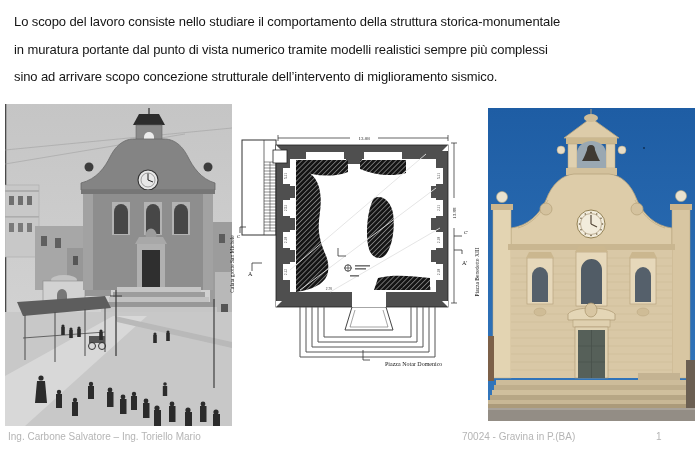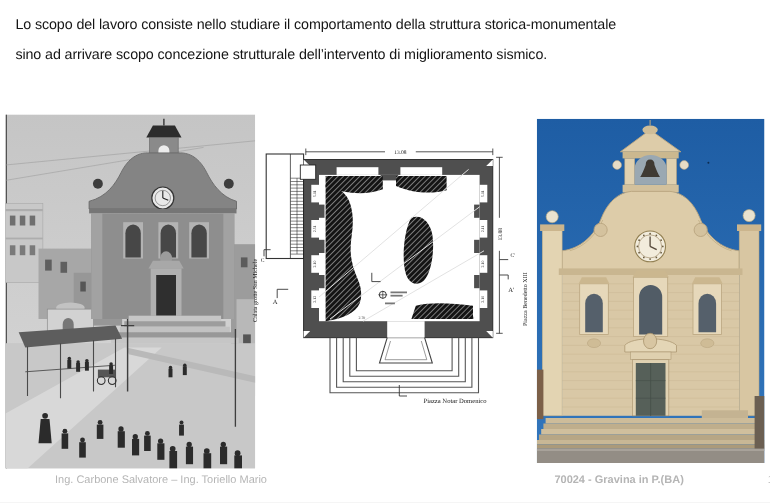--- a/index.html
+++ b/index.html
@@ -5,38 +5,39 @@
   html,body{margin:0;padding:0;background:#e9e9e9;}
   .slide{position:relative;width:700px;height:457px;background:#ffffff;overflow:hidden;
          font-family:"Liberation Sans",sans-serif;}
   .intro{position:absolute;left:14px;top:8px;width:640px;font-size:13px;line-height:27.5px;
          color:#151515;letter-spacing:-0.1px;}
   .intro .line{display:block;white-space:nowrap;}
   .photo-left{position:absolute;left:5px;top:104px;width:227px;height:322px;}
   .plan{position:absolute;left:226px;top:132px;width:262px;height:256px;}
   .photo-right{position:absolute;left:488px;top:108px;width:207px;height:313px;}
   .footer{position:absolute;left:0;top:431px;width:700px;font-size:10px;color:#b5b5b5;}
-  .footer span{position:absolute;white-space:nowrap;margin-left:42px;}
+  .footer span{position:absolute;white-space:nowrap;}
   .f-authors{left:8px;}
-  .f-loc{left:462px;font-weight:bold;}
+  .f-loc{left:462px;}
   .f-page{left:656px;}
   
   .t{font-family:"Liberation Serif",serif;fill:#1a1a1a;}
   .t4{font-size:3.6px;}
   .t5{font-size:5px;}
   .t55{font-size:5.5px;}
   .t6{font-size:6px;}
 </style>
 </head>
 <body>
 
 <div class="slide">
 
   <div class="intro">
     <span class="line">Lo scopo del lavoro consiste nello studiare il comportamento della struttura storica-monumentale</span>
+    <span class="line">in muratura portante dal punto di vista numerico tramite modelli realistici sempre più complessi</span>
     <span class="line">sino ad arrivare scopo concezione strutturale dell’intervento di miglioramento sismico.</span>
   </div>
 
   <svg class="photo-left" viewBox="0 0 227 322" preserveAspectRatio="none">
     <defs>
       <linearGradient id="skyL" x1="0" y1="0" x2="0" y2="1">
         <stop offset="0" stop-color="#c5c5c5"></stop>
           <stop offset="1" stop-color="#d8d8d8"></stop>
       </linearGradient>
     </defs>

